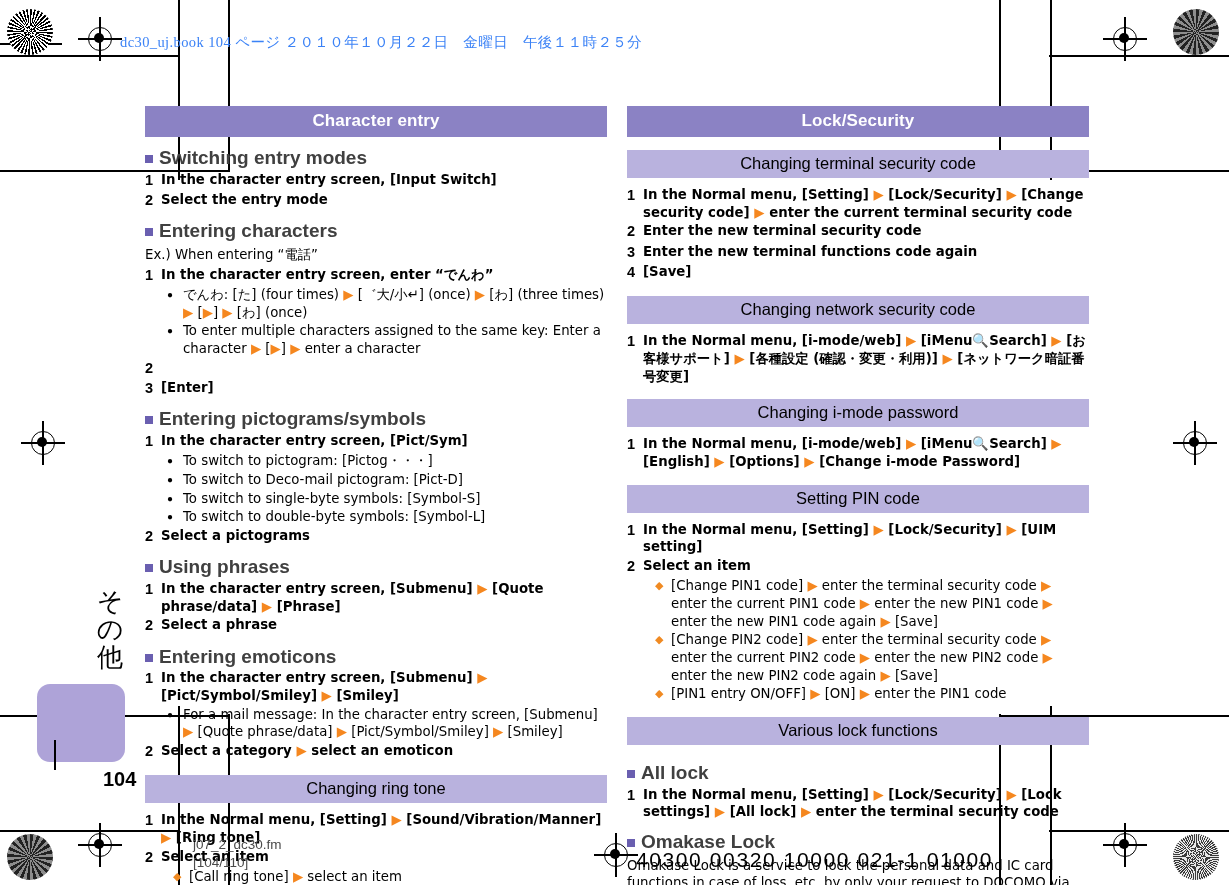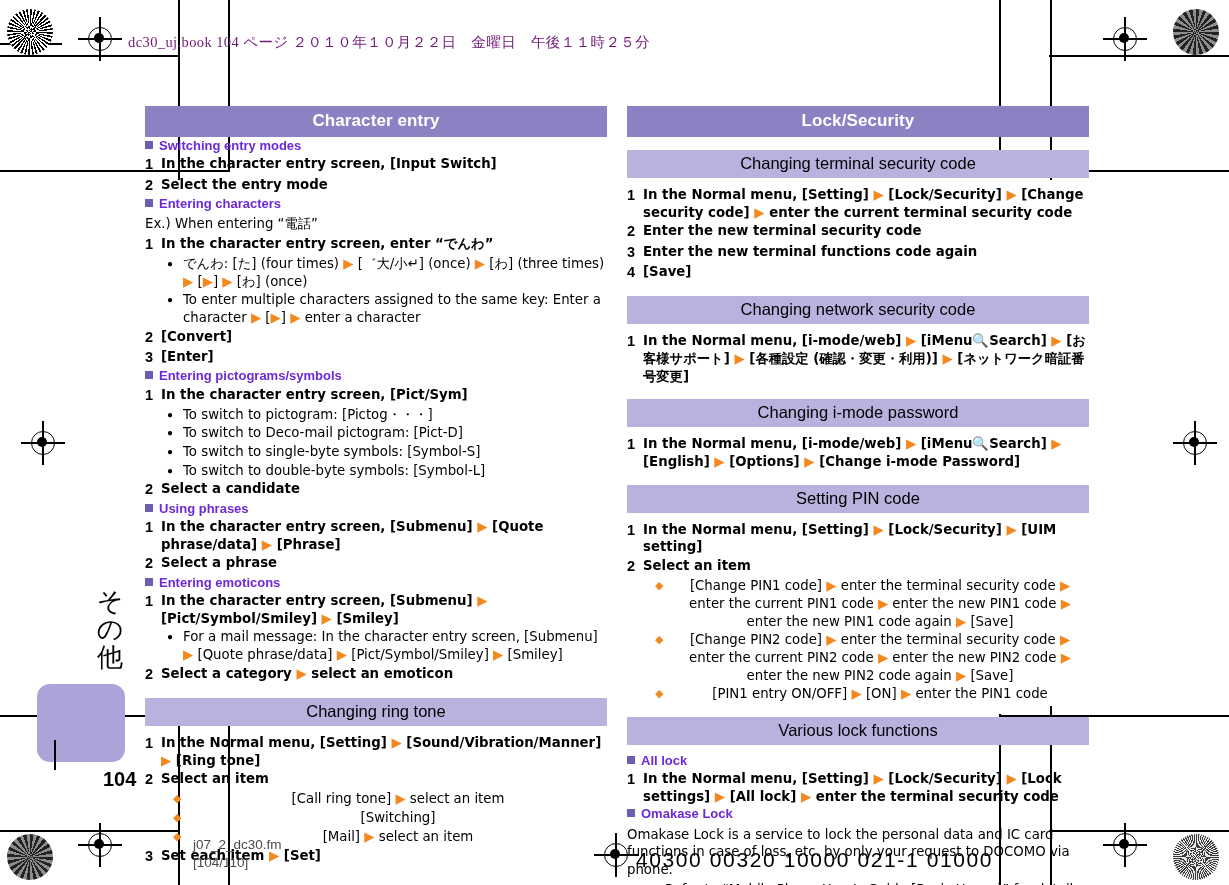--- a/index.html
+++ b/index.html
@@ -15,49 +15,49 @@
   .reg .hb{position:absolute;top:16.2px;left:-5px;height:1.4px;width:44px;background:#000;}
   .starburst{position:absolute;width:46px;height:46px;border-radius:50%;
      background:
        repeating-conic-gradient(#000 0 5deg,#ffffff 5deg 10deg);}
   .starburst.dark{background:
        repeating-conic-gradient(#222 0 9deg,#8d8d8d 9deg 18deg);}
   .starburst.lite{background:
        repeating-conic-gradient(#3a3a3a 0 3deg,#e8e8e8 3deg 6deg);}
 
   
-  .bookline{position:absolute;left:128px;top:33px;font-family:"Liberation Serif","DejaVu Serif",serif;
-            font-size:14.5px;letter-spacing:.4px;white-space:nowrap;color:#701a75;}
+  .bookline{position:absolute;left:120px;top:33px;font-family:"Liberation Serif","DejaVu Serif",serif;
+            font-size:14.5px;letter-spacing:.4px;white-space:nowrap;color:#3b82f6;}
 
   
   .col{position:absolute;width:462px;top:106px;}
   .col.left{left:145px;}
   .col.right{left:627px;}
 
   .bandmain{background:#8b82c4;color:#fff;font-weight:bold;font-size:17px;
             text-align:center;padding:5px 0 6px;letter-spacing:.1px;}
   .bandsub{background:#b9b2de;color:#000;font-weight:normal;font-size:16.5px;
            text-align:center;padding:4px 0 5px;margin-top:4px;}
   .gap{height:9px;}
   .gap-s{height:7px;}
 
   
-  .sect{color:#6d28d9;font-weight:bold;font-size:13px;margin:1px 0 1px;line-height:1.25;}
+  .sect{color:#404040;font-weight:bold;font-size:19px;margin:9px 0 1px;line-height:1.25;}
   .sect .sq{display:inline-block;width:8px;height:8px;background:#6a5fb0;margin-right:6px;
             position:relative;top:-1px;}
   .step{display:flex;align-items:flex-start;font-size:13.3px;font-weight:bold;line-height:1.33;margin:1px 0;}
   .step .n{font-weight:bold;font-size:14.5px;width:16px;flex:0 0 16px;}
   .step .t{flex:1;}
   .plain{font-size:13.3px;line-height:1.33;margin:3px 0 2px;}
   .bul{display:flex;align-items:flex-start;font-size:13.3px;line-height:1.33;margin:1px 0 1px 22px;}
   .bul .m{flex:0 0 16px;font-size:10px;line-height:1.72;color:#000;}
   .bul .t{flex:1;}
   .dia{display:flex;align-items:flex-start;font-size:13.3px;line-height:1.33;margin:1px 0 1px 28px;}
   .dia .m{flex:0 0 16px;color:#f08a22;font-size:11px;line-height:1.55;}
-  .dia .t{flex:1;text-align:center;}
+  .dia .t{flex:1;}
   .ar{color:#f5871f;font-weight:bold;}
   .jp{font-family:"DejaVu Sans",sans-serif;}
 
   
   .vtab-text{position:absolute;left:93px;top:588px;width:34px;font-size:26px;line-height:1.07;
              font-family:"DejaVu Sans",sans-serif;text-align:center;}
   .vtab{position:absolute;left:37px;top:684px;width:88px;height:78px;background:#aea3d8;
         border-radius:13px;}
 
   .pageno{position:absolute;left:103px;top:768px;font-size:20px;font-weight:bold;}
@@ -161,21 +161,20 @@
       <div class="bul">
         <span class="m">●</span>
         <span class="t jp">でんわ: [た] (four times) <span class="ar">▶</span> [゛大/小↵] (once) <span class="ar">▶</span> [わ] (three times) <span class="ar">▶</span> [<span class="ar">▶</span>] <span class="ar">▶</span> [わ] (once)</span>
       </div>
       <div class="bul">
         <span class="m">●</span>
         <span class="t jp">To enter multiple characters assigned to the same key: Enter a character <span class="ar">▶</span> [<span class="ar">▶</span>] <span class="ar">▶</span> enter a character</span>
       </div>
       <div class="step">
         <span class="n">2</span>
-        <span class="t jp">[Convert]</span>
       </div>
       <div class="step">
         <span class="n">3</span>
         <span class="t jp">[Enter]</span>
       </div>
       <div class="sect"><span class="sq"></span>Entering pictograms/symbols</div>
       <div class="step">
         <span class="n">1</span>
         <span class="t jp">In the character entry screen, [Pict/Sym]</span>
       </div>
@@ -190,21 +189,21 @@
       <div class="bul">
         <span class="m">●</span>
         <span class="t jp">To switch to single-byte symbols: [Symbol-S]</span>
       </div>
       <div class="bul">
         <span class="m">●</span>
         <span class="t jp">To switch to double-byte symbols: [Symbol-L]</span>
       </div>
       <div class="step">
         <span class="n">2</span>
-        <span class="t jp">Select a candidate</span>
+        <span class="t jp">Select a pictograms</span>
       </div>
       <div class="sect"><span class="sq"></span>Using phrases</div>
       <div class="step">
         <span class="n">1</span>
         <span class="t jp">In the character entry screen, [Submenu] <span class="ar">▶</span> [Quote phrase/data] <span class="ar">▶</span> [Phrase]</span>
       </div>
       <div class="step">
         <span class="n">2</span>
         <span class="t jp">Select a phrase</span>
       </div>

